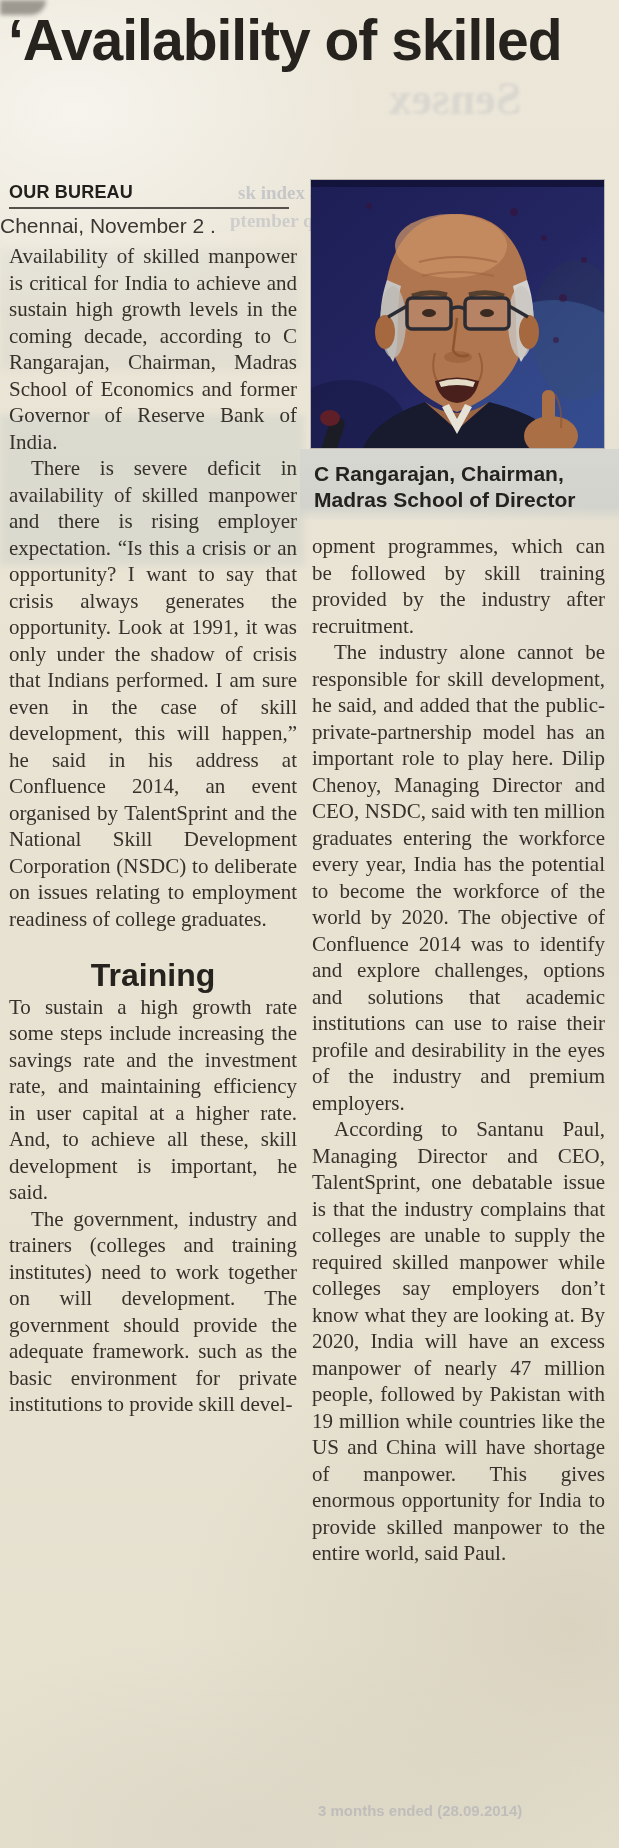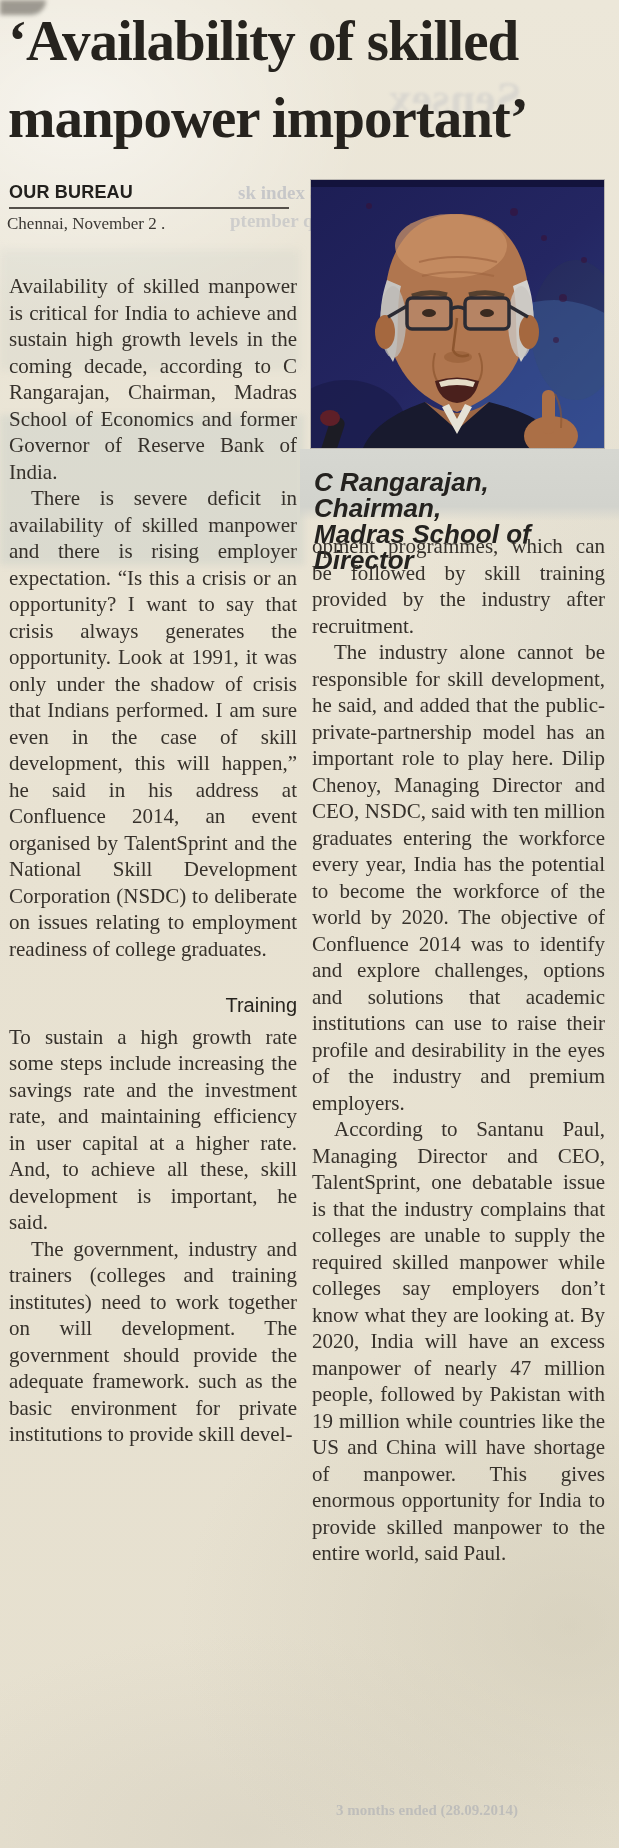--- a/index.html
+++ b/index.html
@@ -19,63 +19,63 @@
     border-radius:0 0 22px 2px;filter:blur(2px);z-index:4;}
   .tint{position:absolute;z-index:1;pointer-events:none;}
   .tint-a{left:0;top:415;}
   .tint-a{left:0px;top:415px;width:304px;height:150px;background:rgba(150,170,178,.17);filter:blur(3px);}
   .tint-b{left:0px;top:250px;width:300px;height:120px;background:rgba(160,175,180,.10);filter:blur(4px);}
   .ghost{position:absolute;z-index:0;color:#6f7b9d;font-weight:bold;pointer-events:none;white-space:nowrap;}
   .ghost-large{left:295px;top:72px;width:320px;font-family:"Liberation Serif",serif;font-size:46px;
     opacity:.14;transform:scaleX(-1);filter:blur(1.5px);text-align:center;}
   .ghost-l1{left:238px;top:182px;font-family:"Liberation Serif",serif;font-size:19px;opacity:.30;filter:blur(.6px);}
   .ghost-l2{left:230px;top:210px;font-family:"Liberation Serif",serif;font-size:19px;opacity:.24;filter:blur(.7px);}
-  .ghost-l3{left:336px;top:1802px;font-family:Liberation Serif, serif;font-size:15px;opacity:.28;filter:blur(.5px);text-align:center;}
+  .ghost-l3{left:318px;top:1802px;font-family:Liberation Sans, sans-serif;font-size:15px;opacity:.28;filter:blur(.5px);text-align:center;}
   
   .headline{position:absolute;left:8px;top:2px;width:604px;margin:0;z-index:2;
-    font-family:Liberation Serif, serif;font-weight:700;color:#26231e;
+    font-family:Liberation Sans, sans-serif;font-weight:700;color:#26231e;
     font-size:57px;line-height:77px;letter-spacing:-1px;}
   
   .byline{position:absolute;left:9px;top:182px;z-index:2;font-family:"Liberation Sans",sans-serif;
     font-weight:700;font-size:18px;letter-spacing:.2px;color:#22201d;text-align:right;}
   .byline-rule{position:absolute;left:9px;top:207px;width:280px;height:2px;background:#55504a;z-index:2;}
-  .dateline{position:absolute;left:7px;top:214px;z-index:2;font-family:Liberation Serif, serif;
-    font-size:17px;color:#3a3733;}
+  .dateline{position:absolute;left:0;top:214px;z-index:2;font-family:Liberation Sans, sans-serif;
+    font-size:21px;color:#3a3733;}
   
   .col{position:absolute;z-index:2;font-family:"Liberation Serif",serif;color:#36312b;
     font-size:21px;line-height:26.5px;text-align:justify;overflow-wrap:break-word;}
-  .col-left{left:9px;top:243px;width:288px;margin-top:30px;}
+  .col-left{left:9px;top:243px;width:288px;}
   .col-right{left:312px;top:533px;width:293px;}
   .col p{margin:0;}
   .col p.indent{text-indent:22px;}
-  .subhead{margin:30px 0 5px 0;font-family:"Liberation Sans",sans-serif;font-weight:400;
-    font-size:20px;color:#26231e;text-align:right;}
+  .subhead{margin:30px 0 5px 0;font-family:"Liberation Sans",sans-serif;font-weight:700;
+    font-size:32px;color:#26231e;text-align:center;}
   
   .photo{position:absolute;left:311px;top:180px;width:293px;height:268px;margin:0;z-index:3;
     box-shadow:0 0 0 1px rgba(40,40,60,.25);}
   .photo svg{display:block;}
   .caption-band{position:absolute;left:300px;top:449px;width:319px;height:72px;z-index:2;
     background:linear-gradient(180deg,#d6d7d1 0%,#d2d3cd 80%,rgba(210,211,205,0) 100%);}
-  .caption{position:absolute;left:14px;top:20px;font-family:"Liberation Sans",sans-serif;
-    font-weight:700;font-size:26px;line-height:26px;color:#24221f;font-style:italic;}
+  .caption{position:absolute;left:14px;top:12px;font-family:"Liberation Sans",sans-serif;
+    font-weight:700;font-size:21px;line-height:26px;color:#24221f;}
 </style>
 </head>
 <body>
 
 <div class="page">
 
   <div class="ghost ghost-large">Sensex</div>
   <div class="ghost ghost-l1">sk index Sensex d</div>
   <div class="ghost ghost-l2">ptember quarte</div>
   <div class="ghost ghost-l3">3 months ended (28.09.2014)</div>
   <div class="tint tint-a"></div>
   <div class="tint tint-b"></div>
   <div class="smudge"></div>
 
-  <h1 class="headline"><span>‘Availability of skilled</span><br><span>manpower important’</span></h1>
+  <h1 class="headline"><span>‘Availability of skilled</span><br></h1>
 
   <div class="byline">OUR BUREAU</div>
   <div class="byline-rule"></div>
   <div class="dateline">Chennai, November 2 .</div>
 
   <div class="col col-left">
     <p class="body-p">Availability of skilled manpower is critical for India to achieve and sustain high growth levels in the coming decade, according to C Rangarajan, Chairman, Madras School of Economics and former Governor of Reserve Bank of India.</p>
     <p class="body-p indent">There is severe deficit in availability of skilled manpower and there is rising employer expectation. “Is this a crisis or an opportunity? I want to say that crisis always generates the opportunity. Look at 1991, it was only under the shadow of crisis that Indians performed. I am sure even in the case of skill development, this will happen,” he said in his address at Confluence 2014, an event organised by TalentSprint and the National Skill Development Corporation (NSDC) to deliberate on issues relating to employment readiness of college graduates.</p>
     <h2 class="subhead">Training</h2>
     <p class="body-p">To sustain a high growth rate some steps include increasing the savings rate and the investment rate, and maintaining efficiency in user capital at a higher rate. And, to achieve all these, skill development is important, he said.</p>

